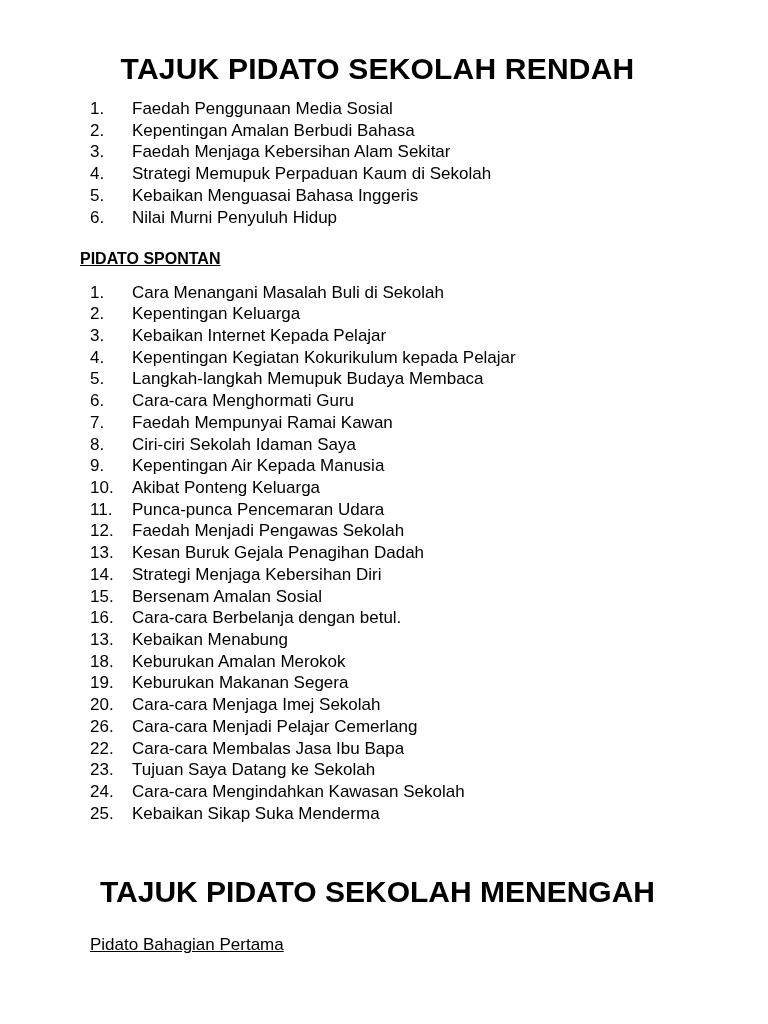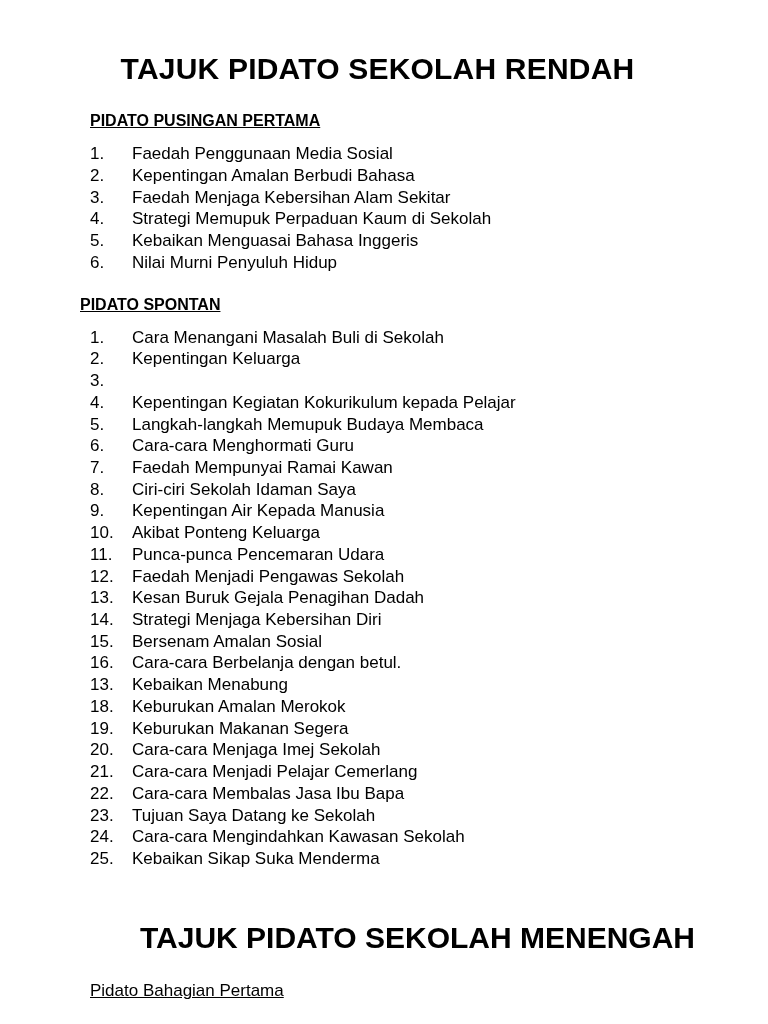--- a/index.html
+++ b/index.html
@@ -55,40 +55,39 @@
   }
   ol.items li .num {
     width: 42px;
     flex: 0 0 42px;
     text-align: left;
   }
   ol.items li .txt {
     flex: 1 1 auto;
   }
   .title-2 {
-    text-align: right;
+    text-align: center;
     font-size: 30px;
     font-weight: bold;
     margin: 52px 0 0 0;
   }
   .subheading-2 {
     font-size: 17px;
     font-weight: normal;
     text-decoration: underline;
     margin: 26px 0 0 30px;
   }
 </style>
 </head>
 <body>
 
 <div class="page">
 
   <h1 class="doc-title">TAJUK PIDATO SEKOLAH RENDAH</h1>
 
-  <div class="section-heading">PIDATO PUSINGAN PERTAMA</div>
 
   <ol class="items" id="list-1">
       <li>
         <span class="num">1.</span>
         <span class="txt">Faedah Penggunaan Media Sosial</span>
       </li>
       <li>
         <span class="num">2.</span>
         <span class="txt">Kepentingan Amalan Berbudi Bahasa</span>
       </li>
@@ -116,20 +115,21 @@
       <li>
         <span class="num">1.</span>
         <span class="txt">Cara Menangani Masalah Buli di Sekolah</span>
       </li>
       <li>
         <span class="num">2.</span>
         <span class="txt">Kepentingan Keluarga</span>
       </li>
       <li>
         <span class="num">3.</span>
+        <span class="txt">Kebaikan Internet Kepada Pelajar</span>
       </li>
       <li>
         <span class="num">4.</span>
         <span class="txt">Kepentingan Kegiatan Kokurikulum kepada Pelajar</span>
       </li>
       <li>
         <span class="num">5.</span>
         <span class="txt">Langkah-langkah Memupuk Budaya Membaca</span>
       </li>
       <li>
@@ -186,21 +186,21 @@
       </li>
       <li>
         <span class="num">19.</span>
         <span class="txt">Keburukan Makanan Segera</span>
       </li>
       <li>
         <span class="num">20.</span>
         <span class="txt">Cara-cara Menjaga Imej Sekolah</span>
       </li>
       <li>
-        <span class="num">21.</span>
+        <span class="num">26.</span>
         <span class="txt">Cara-cara Menjadi Pelajar Cemerlang</span>
       </li>
       <li>
         <span class="num">22.</span>
         <span class="txt">Cara-cara Membalas Jasa Ibu Bapa</span>
       </li>
       <li>
         <span class="num">23.</span>
         <span class="txt">Tujuan Saya Datang ke Sekolah</span>
       </li>

